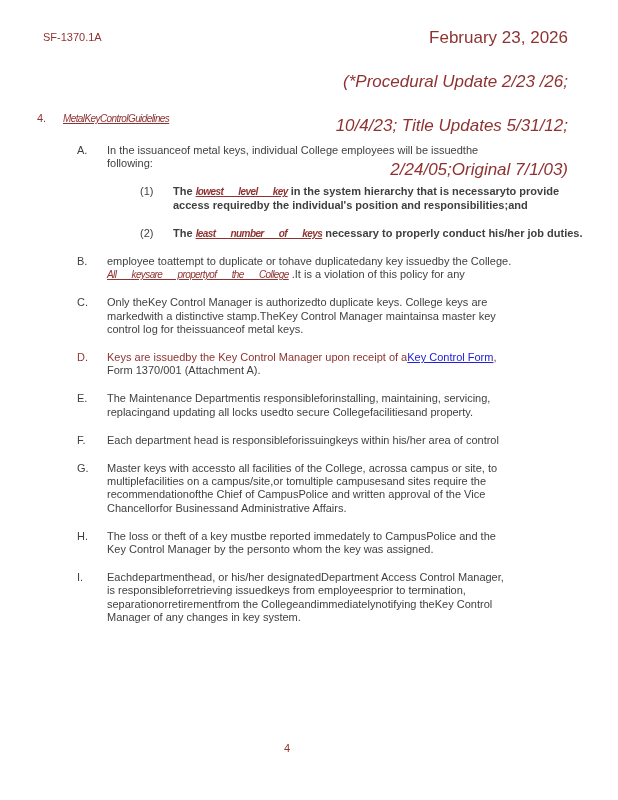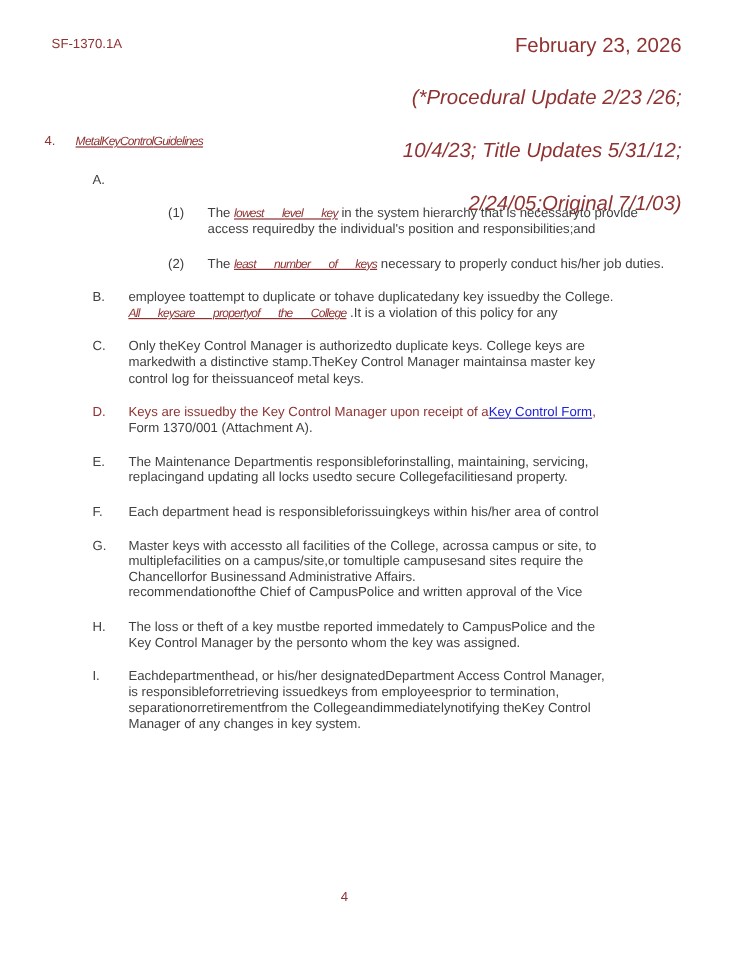--- a/index.html
+++ b/index.html
@@ -34,21 +34,21 @@
   }
   .body-col {
     position:absolute; left:37px; top:144px; width:560px;
     line-height:13.2px;
   }
   .item { display:flex; margin-bottom:15px; }
   .item .letter { flex:0 0 30px; margin-left:40px; }
   .item .text { width:475px; }
   .sub { display:flex; margin-left:103px; margin-bottom:15px; }
   .sub .num { flex:0 0 33px; }
-  .sub .text { width:410px; }
+  .sub .text { width:410px;font-weight:bold; }
   .ln { white-space:nowrap; }
   .kw {
     color:#8e3332; font-size:10px; font-style:italic;
     text-decoration:underline; letter-spacing:-0.6px; word-spacing:13px;
   }
   .mline { color:#8e3332; }
   a.doclink { color:#2121d6; text-decoration:underline; cursor:pointer; }
   .page-number {
     position:absolute; left:284px; top:742px;
     color:#8e3332; font-size:11px;
@@ -67,20 +67,24 @@
     <div class="rev">10/4/23;  Title Updates  5/31/12;</div>
     <div class="rev">2/24/05;Original  7/1/03)</div>
   </div>
 
   <div class="section-heading"><span class="num">4.</span><span class="hw">Metal</span><span class="hw">Key</span><span class="hw">Control</span><span class="hw">Guidelines</span></div>
 
   <div class="body-col">
 
     <div class="item">
       <div class="letter">A.</div>
+      <div class="text">
+        <div class="ln">In the issuanceof metal keys, individual College employees will be issuedthe</div>
+        <div class="ln">following:</div>
+      </div>
     </div>
 
     <div class="sub">
       <div class="num">(1)</div>
       <div class="text">
         <div class="ln"><span>The </span><span class="kw">lowest level key</span><span> in the system hierarchy that is necessaryto provide</span></div>
         <div class="ln">access requiredby the individual's position and responsibilities;and</div>
       </div>
     </div>
 
@@ -129,22 +133,22 @@
       <div class="text">
         <div class="ln">Each department head is responsibleforissuingkeys within his/her area of control</div>
       </div>
     </div>
 
     <div class="item">
       <div class="letter">G.</div>
       <div class="text">
         <div class="ln">Master keys with accessto all facilities of the College, acrossa campus or site, to</div>
         <div class="ln">multiplefacilities on a campus/site,or tomultiple campusesand sites require the</div>
+        <div class="ln">recommendationofthe Chief of CampusPolice and written approval of the Vice</div>
         <div class="ln">Chancellorfor Businessand Administrative Affairs.</div>
-        <div class="ln">recommendationofthe Chief of CampusPolice and written approval of the Vice</div>
       </div>
     </div>
 
     <div class="item">
       <div class="letter">H.</div>
       <div class="text">
         <div class="ln">The loss or theft of a key mustbe reported immedately to CampusPolice and the</div>
         <div class="ln">Key Control Manager by the personto whom the key was assigned.</div>
       </div>
     </div>

